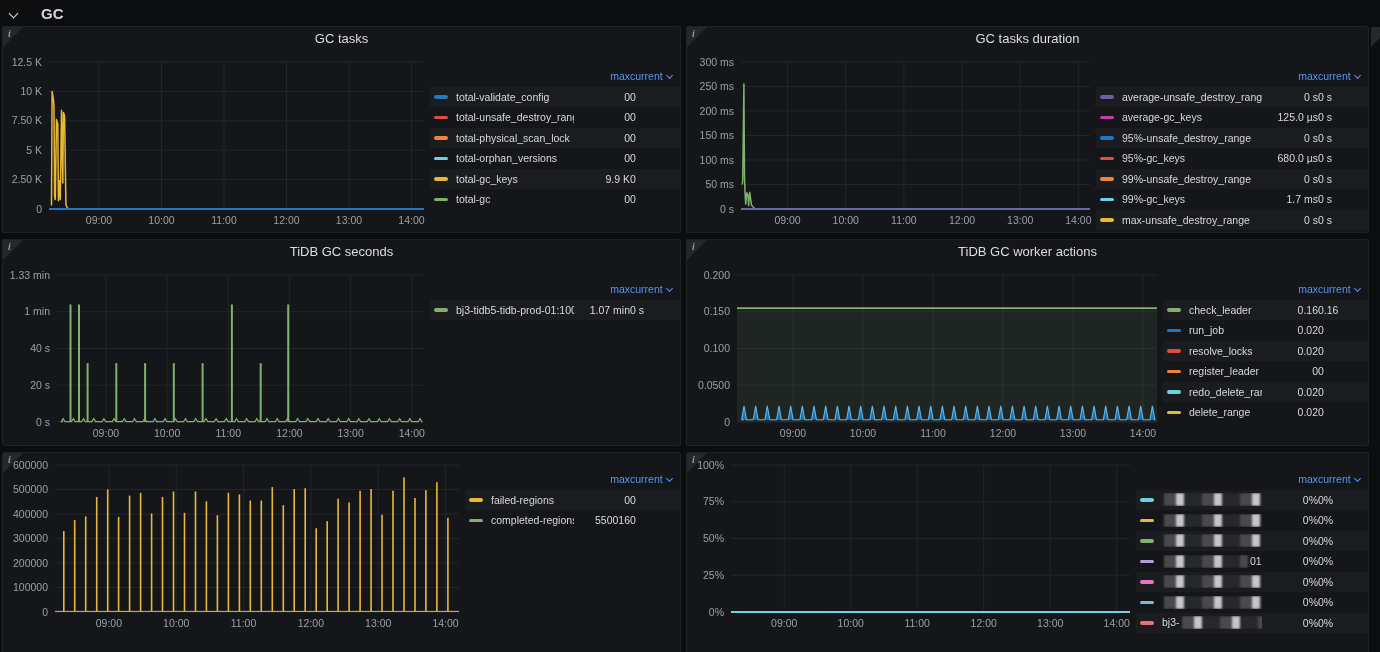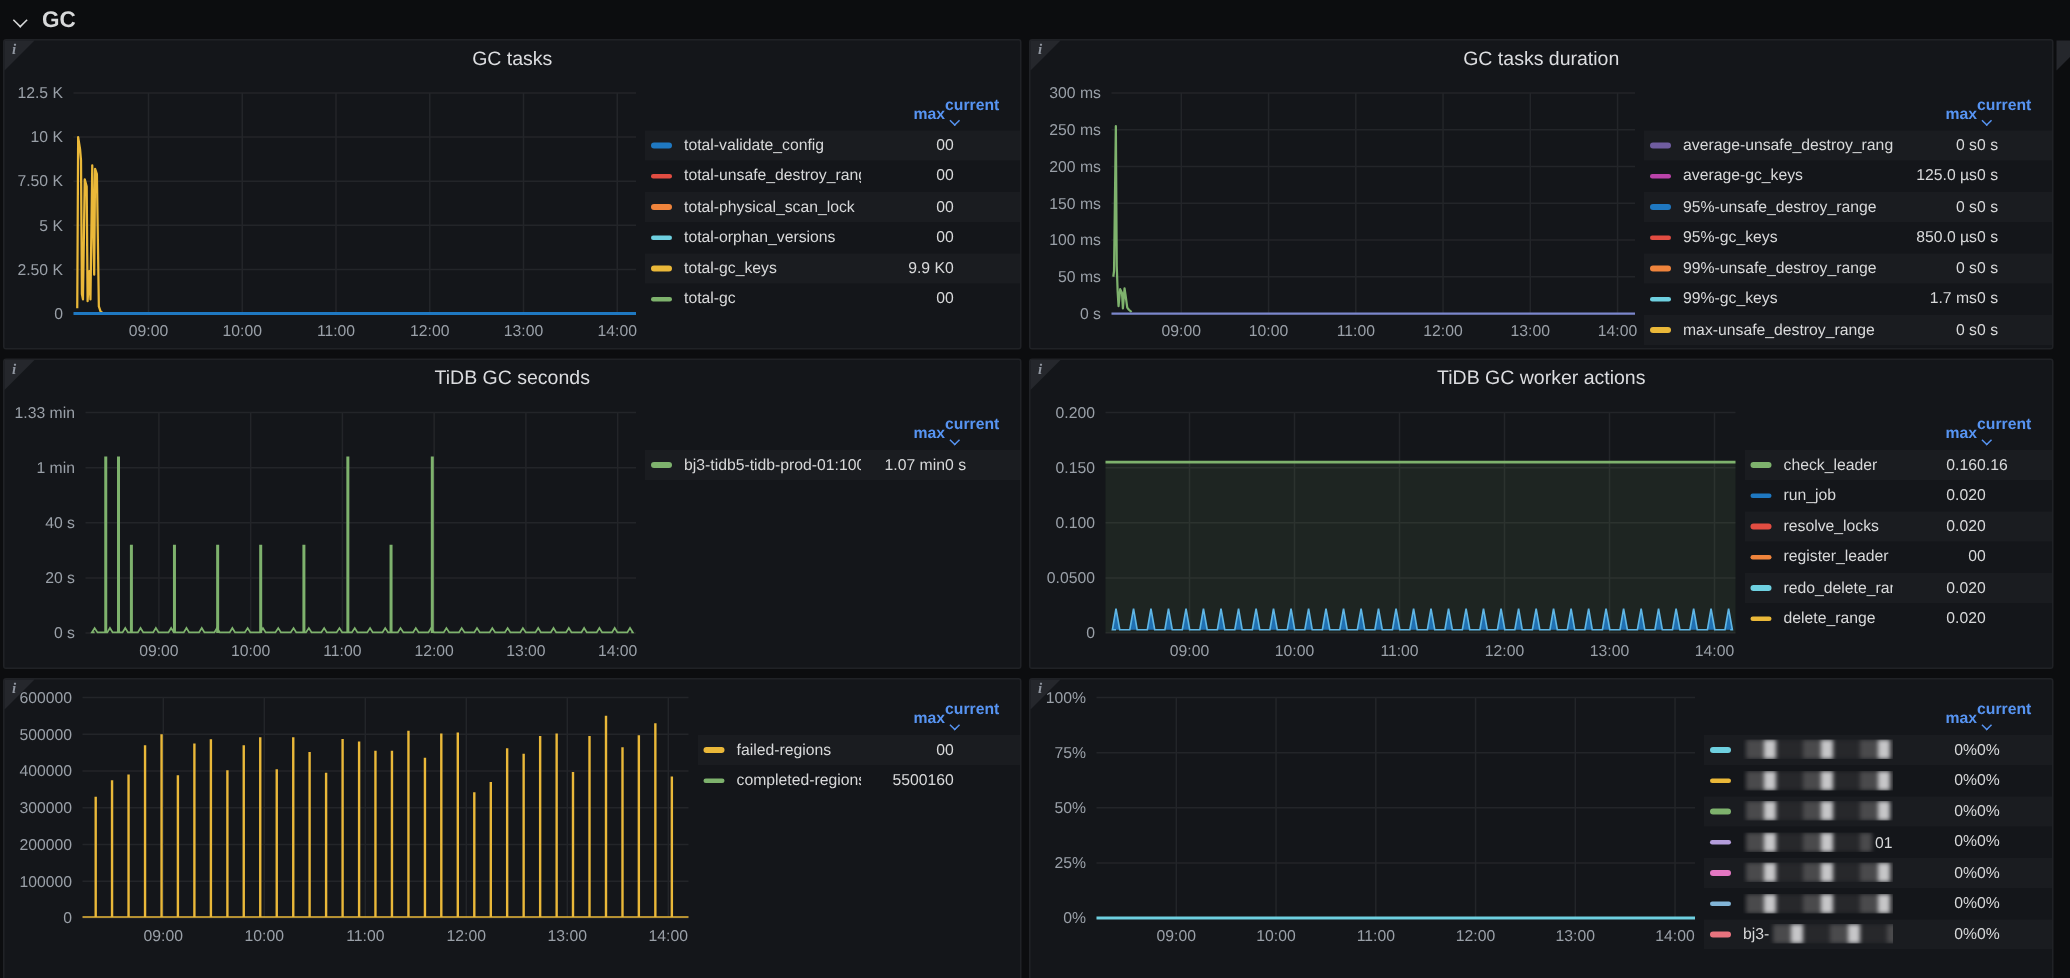--- a/index.html
+++ b/index.html
@@ -1,18 +1,18 @@
 <!DOCTYPE html>
 <html><head>
 <meta charset="utf-8">
 <style>
   html,body{margin:0;padding:0}
   body{width:1380px;height:652px;background:#0c0d0f;overflow:hidden;
        font-family:"Liberation Sans",sans-serif;position:relative}
-  .section-header{height:26px;display:flex;align-items:center;gap:11px;padding-left:10px;
+  .section-header{height:26px;display:flex;align-items:center;gap:24px;padding-left:10px;
        color:#d8d9da;font-size:15px;font-weight:700;cursor:pointer}
   .chev{display:inline-block;width:6px;height:6px;border-right:1.6px solid currentColor;
        border-bottom:1.6px solid currentColor;transform:rotate(45deg);vertical-align:2px}
   .panel{position:absolute;background:#14161a;border:1px solid #202226;border-radius:2px;
        box-sizing:border-box}
   .info-corner{position:absolute;top:0;left:0;width:0;height:0;z-index:2;
        border-top:20px solid #25272c;border-right:20px solid transparent;cursor:pointer}
   .info-i{position:absolute;top:1px;left:5px;z-index:3;color:#9096a0;
        font:italic 700 10px "Liberation Serif",serif;pointer-events:none}
   .panel-title{height:23px;line-height:23px;text-align:center;color:#dcdde0;
@@ -23,21 +23,21 @@
   .chart-wrap{flex:1;overflow:hidden}
   .tick{fill:#9aa0a8;font-size:10.5px;font-family:"Liberation Sans",sans-serif}
   .legend{padding-top:16px;font-size:10.5px;overflow:hidden}
   .lrow{display:flex;align-items:center;height:20.5px;padding:0 6px 0 4px}
   .lrow:nth-child(even){background:rgba(255,255,255,0.028)}
   .lhead{background:none !important}
   .lswatch{width:14px;height:3.5px;border-radius:2px;margin-right:8px;flex:none}
   .lname{flex:1;color:#d8d9da;white-space:nowrap;overflow:hidden;cursor:pointer}
   .lmax{width:56px;text-align:right;color:#d8d9da;flex:none}
   .lcur{width:44px;color:#d8d9da;flex:none}
-  .lh{color:#5794f2;font-weight:700;cursor:pointer}
+  .lh{color:#5794f2;font-weight:400;cursor:pointer}
   .lh .chev{width:4px;height:4px;margin-left:4px;border-color:#5794f2}
   .redact{display:inline-block;height:13px;vertical-align:-3px;margin:0 2px;border-radius:1px;
        filter:blur(1.3px);
        background:repeating-linear-gradient(90deg,#4a4a4c 0 12px,#c6c6c8 12px 20px,#27282b 20px 38px)}
 </style>
 </head>
 <body>
 
 <div class="section-header">
   <span class="chev"></span>
@@ -181,21 +181,21 @@
         </div>
         <div class="lrow">
           <span class="lswatch" style="background:#1F78C1"></span>
           <span class="lname">95%-unsafe_destroy_range</span>
           <span class="lmax">0 s</span>
           <span class="lcur">0 s</span>
         </div>
         <div class="lrow">
           <span class="lswatch" style="background:#E24D42"></span>
           <span class="lname">95%-gc_keys</span>
-          <span class="lmax">850.0 µs</span>
+          <span class="lmax">680.0 µs</span>
           <span class="lcur">0 s</span>
         </div>
         <div class="lrow">
           <span class="lswatch" style="background:#EF843C"></span>
           <span class="lname">99%-unsafe_destroy_range</span>
           <span class="lmax">0 s</span>
           <span class="lcur">0 s</span>
         </div>
         <div class="lrow">
           <span class="lswatch" style="background:#6ED0E0"></span>

